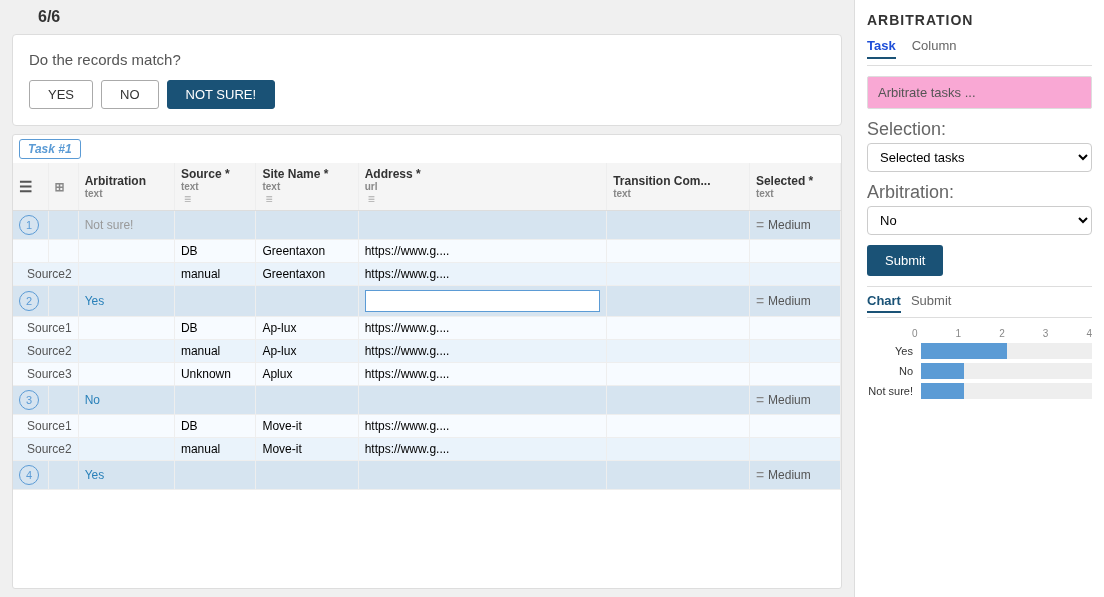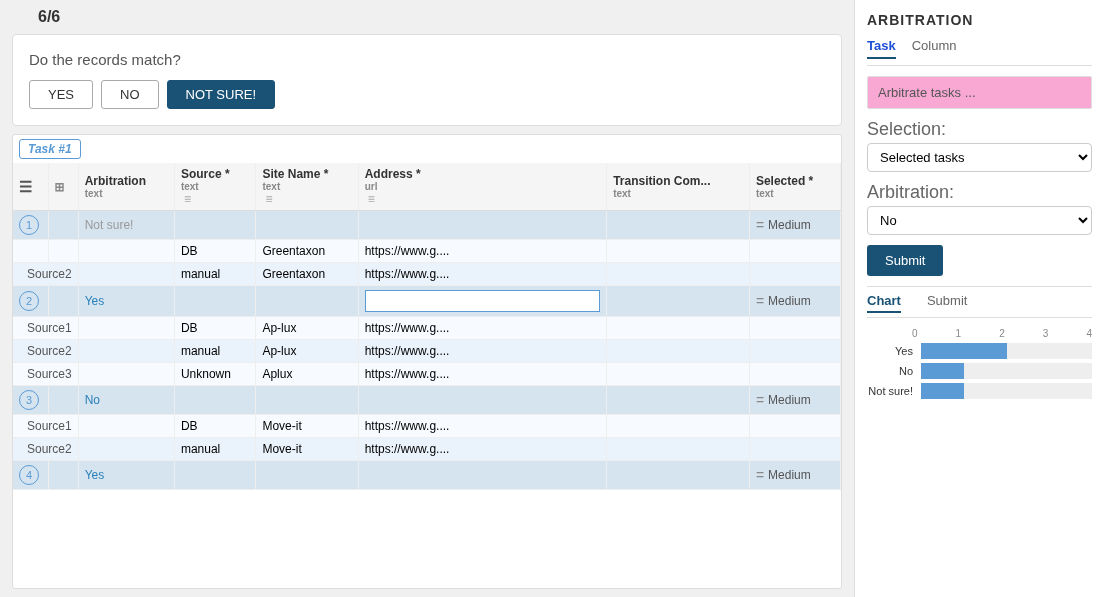--- a/index.html
+++ b/index.html
@@ -286,21 +286,21 @@
       border: none;
       padding: 8px 18px;
       border-radius: 3px;
       cursor: pointer;
       font-size: 13px;
       align-self: flex-start;
     }
 
     .panel-subtabs {
       display: flex;
-      gap: 26px;
+      gap: 10px;
       border-bottom: 1px solid #ddd;
       padding-bottom: 4px;
     }
 
     .subtab-item {
       font-size: 13px;
       cursor: pointer;
       color: #666;
       padding-bottom: 3px;
     }

